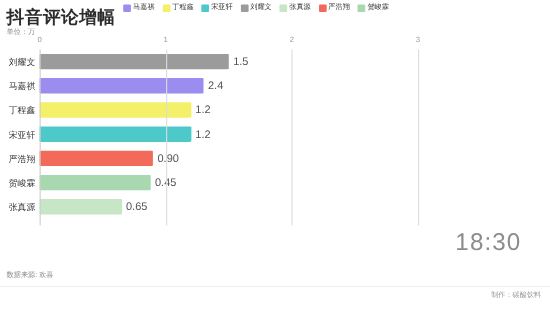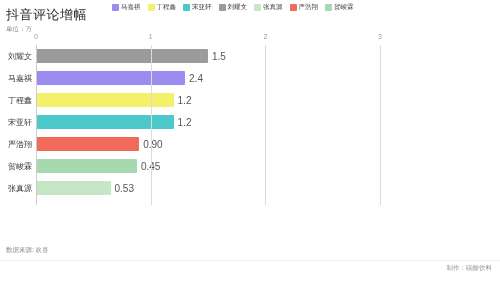--- a/index.html
+++ b/index.html
@@ -47,22 +47,22 @@
     height: 7px;
     border-radius: 1px;
     display: inline-block;
   }
 
   
   .title {
     position: absolute;
     top: 6px;
     left: 6px;
-    font-size: 13px;
-    font-weight: normal;
+    font-size: 16px;
+    font-weight: bold;
     color: #2b2b2b;
     letter-spacing: 0.5px;
   }
 
   
   .unit {
     position: absolute;
     top: 25px;
     left: 6px;
     font-size: 6.5px;
@@ -243,26 +243,27 @@
           <div class="row-value">0.90</div>
         </div>
         <div class="row" style="top: 114px;">
           <div class="row-label">贺峻霖</div>
           <div class="bar" style="width: 100.907px; background: rgb(168, 216, 176); height: 14px;"></div>
           <div class="row-value">0.45</div>
         </div>
         <div class="row" style="top: 136px;">
           <div class="row-label">张真源</div>
           <div class="bar" style="width: 74.5333px; background: rgb(198, 230, 198); height: 14px;"></div>
-          <div class="row-value">0.53</div>
+          <div class="row-value">0.65</div>
         </div>
       </div>
   <div class="gridline zero" style="left: 0px;"></div>
       <div class="gridline" style="left: 114.667px;"></div>
       <div class="gridline" style="left: 229.333px;"></div>
       <div class="gridline" style="left: 344px;"></div>
     </div>
 
+  <div class="timer">18:30</div>
 
   <div class="bottom-rule"></div>
   <div class="source">数据来源: 欢喜</div>
   <div class="credit">制作：碳酸饮料</div>
 </div>
 
 </body></html>

